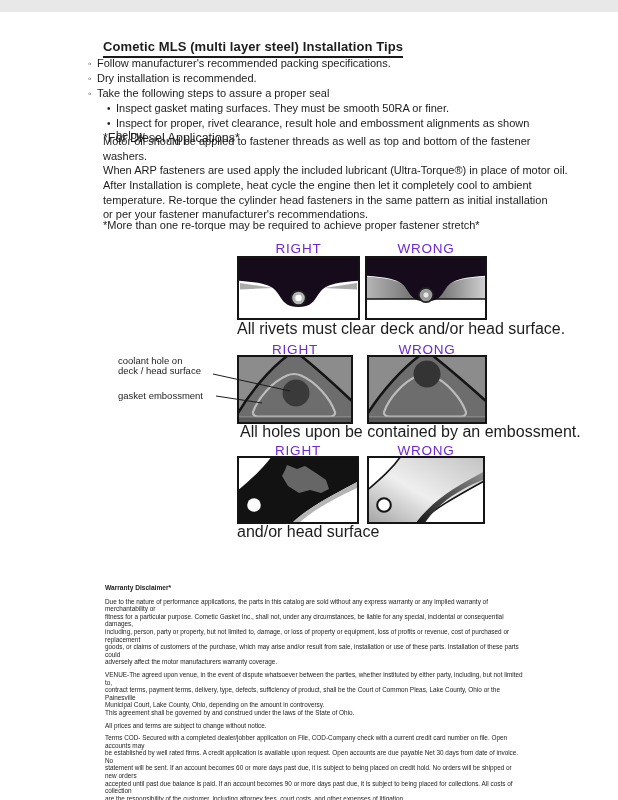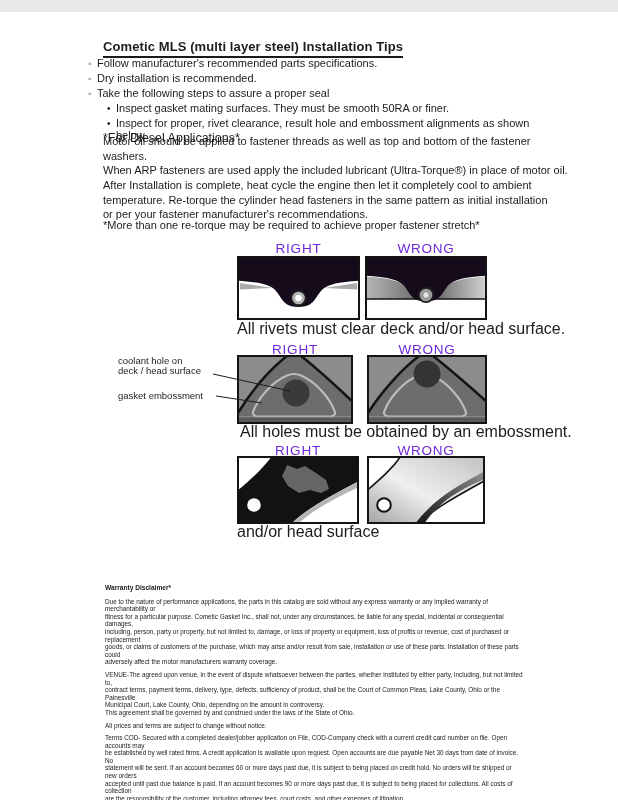--- a/index.html
+++ b/index.html
@@ -35,21 +35,21 @@
 </head>
 <body>
 
 <div class="page">
 
   <div class="abs title">Cometic MLS (multi layer steel) Installation Tips</div>
 
   <div class="abs bullets">
     <div class="brow">
         <span class="mark">◦</span>
-        <span>Follow manufacturer's recommended parts specifications.</span>
+        <span>Follow manufacturer's recommended packing specifications.</span>
       </div>
     <div class="brow">
         <span class="mark">◦</span>
         <span>Dry installation is recommended.</span>
       </div>
     <div class="brow">
         <span class="mark">◦</span>
         <span>Take the following steps to assure a proper seal</span>
       </div>
     <div class="brow sub">
@@ -139,21 +139,21 @@
       <path d="M66,0 L120,0 L120,46 C98,27 80,12 66,0 Z" fill="#8c8c8c"></path>
       <path d="M1,58 C15,36 35,14 52,1" stroke="#141414" stroke-width="2.5" fill="none"></path>
       <path d="M65,0 C80,12 99,28 120,47" stroke="#141414" stroke-width="2.5" fill="none"></path>
       <path d="M17,57 C22,43 36,27 51,20.5 C55,18.8 61,18.8 65,20.5 C80,27 94,43 99,57 C99.5,60 97,61.5 94,61.5 L22,61.5 C19,61.5 16.5,60 17,57 Z" stroke="#bcbcbc" stroke-width="2.2" fill="none"></path>
       <circle cx="60" cy="19" r="13.5" fill="#343434"></circle>
       <line x1="0" y1="62" x2="120" y2="62" stroke="#9e9e9e" stroke-width="1"></line>
       <rect x="0" y="62.5" width="120" height="6.5" fill="#595959"></rect>
       <rect x="1" y="1" width="118" height="67" fill="none" stroke="#141414" stroke-width="2"></rect>
     </svg>
   </div>
-  <div class="abs dcaption" style="left:240px;top:414px">All holes must be obtained by an embossment.</div>
+  <div class="abs dcaption" style="left:240px;top:414px">All holes upon be contained by an embossment.</div>
 
   <svg class="abs" style="left:0;top:0;pointer-events:none" width="618" height="800" viewBox="0 0 618 800">
     <line x1="213" y1="362" x2="290" y2="379" stroke="#1c1c1c" stroke-width="1"></line>
     <line x1="216" y1="384" x2="262" y2="391" stroke="#1c1c1c" stroke-width="1"></line>
   </svg>
 
   <div class="abs dlabel" style="left:237px;top:431px;width:122px">RIGHT</div>
   <div class="abs dlabel" style="left:367px;top:431px;width:118px">WRONG</div>
 
   <div class="abs" style="left:237px;top:444px">

